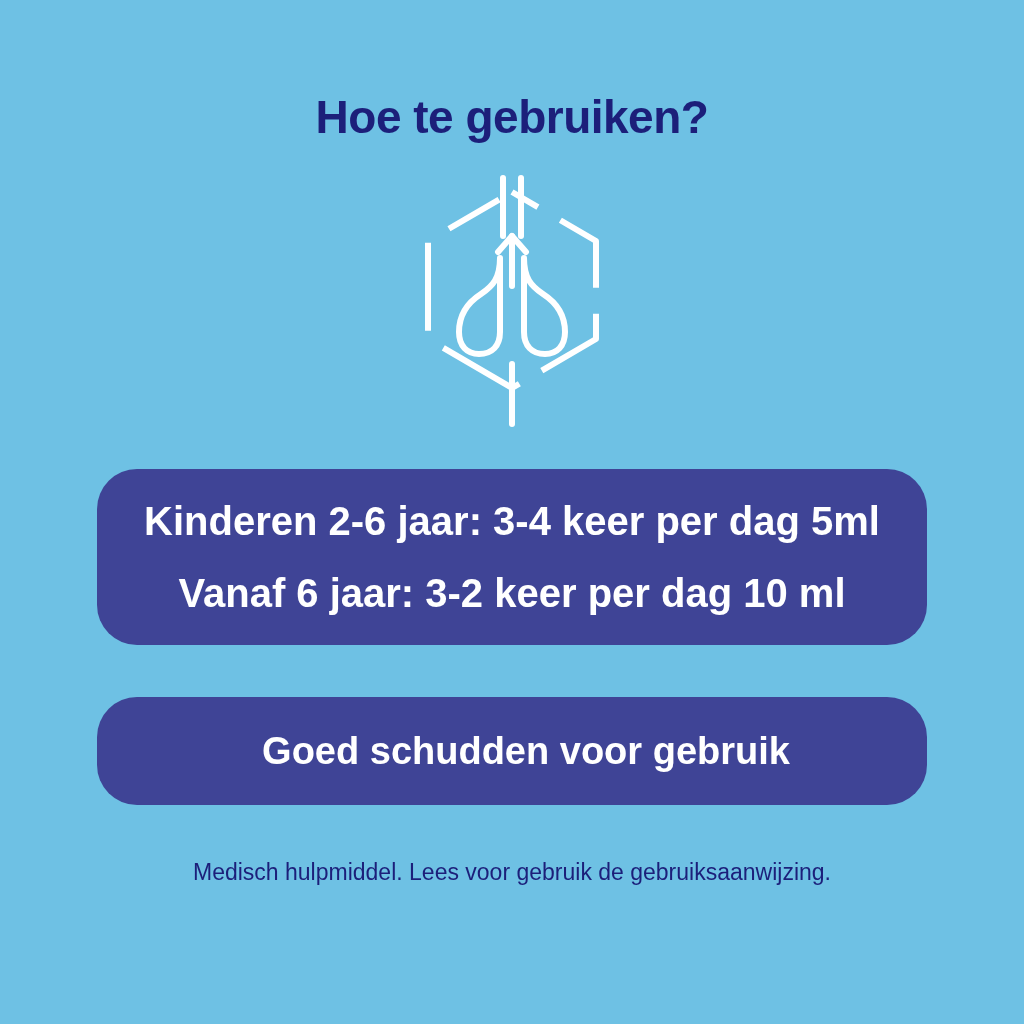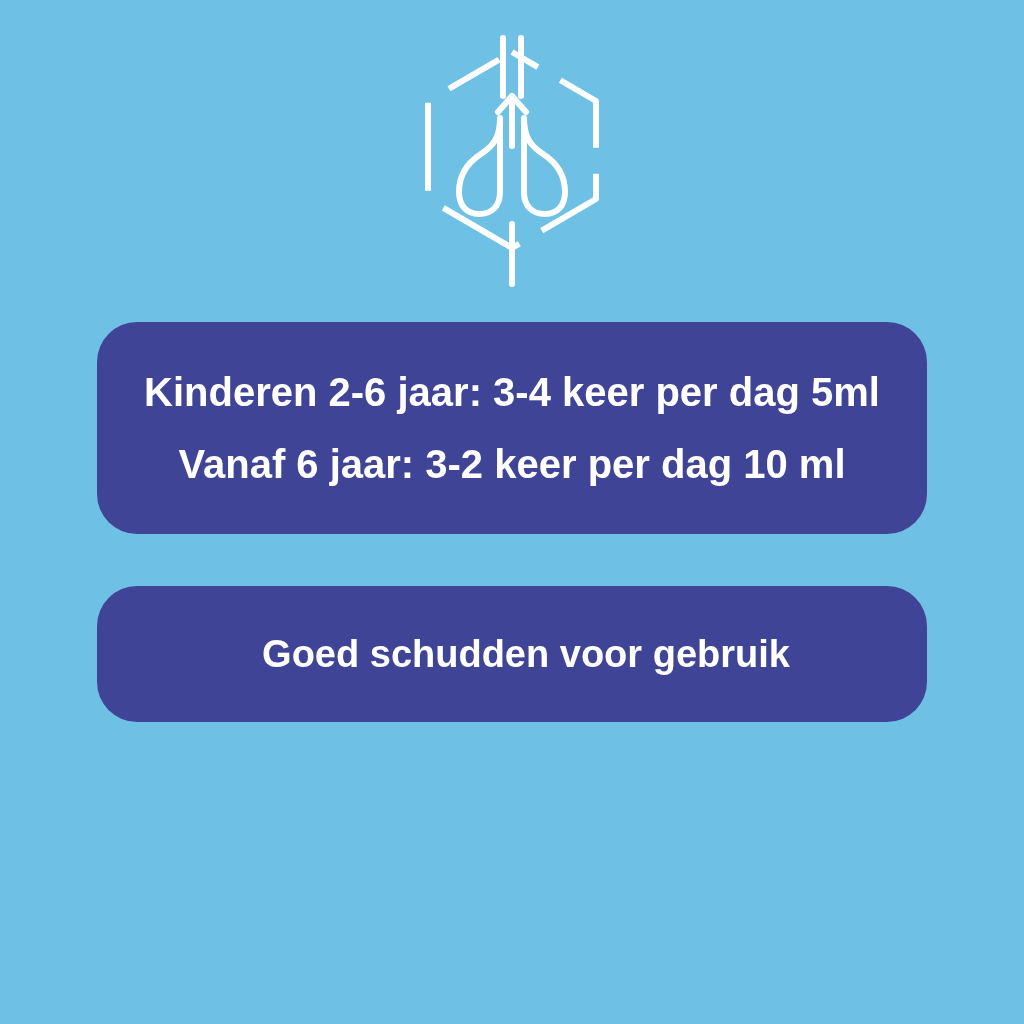--- a/index.html
+++ b/index.html
@@ -44,34 +44,34 @@
     border-radius: 40px;
     color: #ffffff;
     display: flex;
     flex-direction: column;
     align-items: center;
     justify-content: center;
     box-sizing: border-box;
   }
   .panel-dosage {
     width: 830px;
-    height: 212px;
-    margin-top: 28px;
+    height: 176px;
+    margin-top: 35px;
     gap: 30px;
   }
   .panel-dosage .line {
     font-size: 40px;
     font-weight: bold;
     line-height: 1.05;
     text-align: center;
     white-space: nowrap;
   }
   .panel-shake {
     width: 830px;
-    height: 136px;
+    height: 108px;
     margin-top: 52px;
     padding-left: 28px;
   }
   .panel-shake .line {
     font-size: 38px;
     font-weight: bold;
     text-align: center;
     white-space: nowrap;
   }
   .disclaimer {
@@ -80,20 +80,21 @@
     color: #1c1f7a;
     text-align: center;
     white-space: nowrap;
   }
 </style>
 </head>
 <body>
 
 <div class="canvas">
 
+  <div class="headline">Hoe te gebruiken?</div>
 
   <div class="icon-wrap">
     <svg width="230" height="260" viewBox="0 0 230 260" fill="none" aria-hidden="true">
 
       <path d="M115 18 L199 67 L199 165 L115 214 L31 165 L31 67 Z" stroke="#ffffff" stroke-width="6" fill="none" stroke-linejoin="round" stroke-dasharray="30 26 88 26 88 26 88 26 88 26 58"></path>
 
       <path d="M106 4 L106 62" stroke="#ffffff" stroke-width="6" stroke-linecap="round"></path>
       <path d="M124 4 L124 62" stroke="#ffffff" stroke-width="6" stroke-linecap="round"></path>
 
       <path d="M115 112 L115 62" stroke="#ffffff" stroke-width="6" stroke-linecap="round"></path>
@@ -109,14 +110,15 @@
 
   <div class="panel panel-dosage">
     <div class="line">Kinderen 2-6 jaar: 3-4 keer per dag 5ml</div>
     <div class="line">Vanaf 6 jaar: 3-2 keer per dag 10 ml</div>
   </div>
 
   <div class="panel panel-shake">
     <div class="line">Goed schudden voor gebruik</div>
   </div>
 
+  <div class="disclaimer">Medisch hulpmiddel. Lees voor gebruik de gebruiksaanwijzing.</div>
 
 </div>
 
 </body></html>

